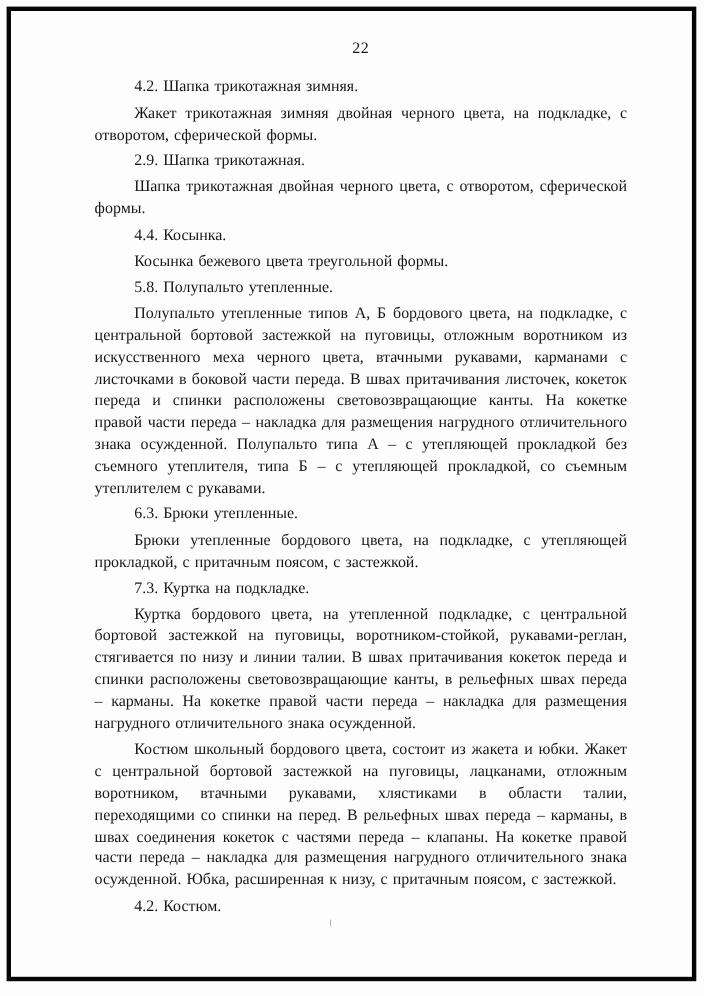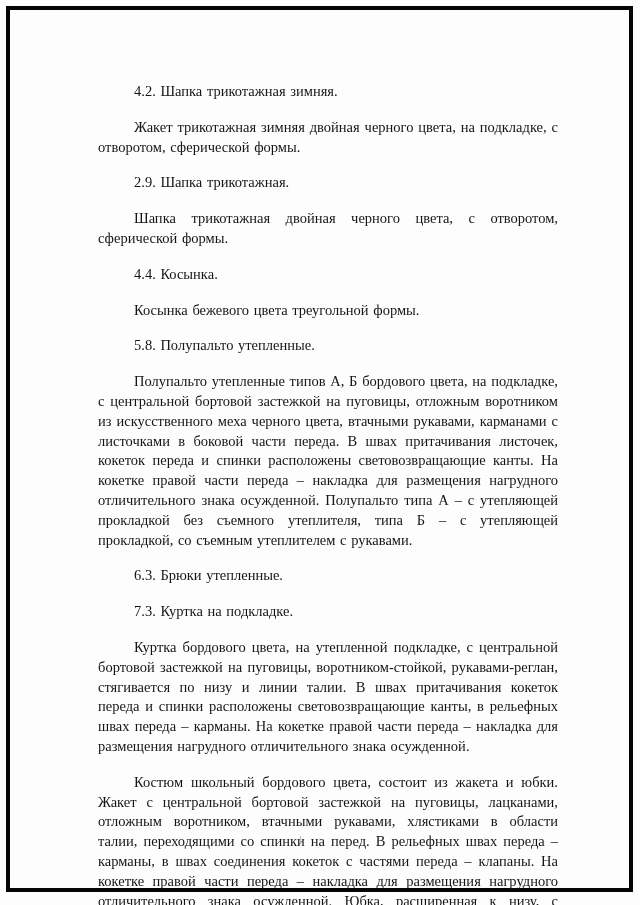--- a/index.html
+++ b/index.html
@@ -38,51 +38,53 @@
   .body-text {
     position: absolute;
     top: 66px;
     left: 82px;
     width: 492px;
     font-size: 14.5px;
     line-height: 19.8px;
     text-align: justify;
   }
   .body-text p {
-    margin: 16px;
+    margin: 4px;
     padding: 0;
     text-indent: 36px;
     word-spacing: 1px;
   }
   .scan-artifact {
     position: absolute;
     left: 300px;
     top: 836px;
     width: 1px;
     height: 6px;
     background: #b9b9b9;
   }
 </style>
 </head>
 <body>
 
 <div class="page">
   <div class="frame"></div>
 
+  <div class="page-number">22</div>
 
   <div class="body-text">
     <p>4.2. Шапка трикотажная зимняя.</p>
     <p>Жакет трикотажная зимняя двойная черного цвета, на подкладке, с отворотом, сферической формы.</p>
     <p>2.9. Шапка трикотажная.</p>
     <p>Шапка трикотажная двойная черного цвета, с отворотом, сферической формы.</p>
     <p>4.4. Косынка.</p>
     <p>Косынка бежевого цвета треугольной формы.</p>
     <p>5.8. Полупальто утепленные.</p>
     <p>Полупальто утепленные типов А, Б бордового цвета, на подкладке, с центральной бортовой застежкой на пуговицы, отложным воротником из искусственного меха черного цвета, втачными рукавами, карманами с листочками в боковой части переда. В швах притачивания листочек, кокеток переда и спинки расположены световозвращающие канты. На кокетке правой части переда – накладка для размещения нагрудного отличительного знака осужденной. Полупальто типа А – с утепляющей прокладкой без съемного утеплителя, типа Б – с утепляющей прокладкой, со съемным утеплителем с рукавами.</p>
     <p>6.3. Брюки утепленные.</p>
+    <p>Брюки утепленные бордового цвета, на подкладке, с утепляющей прокладкой, с притачным поясом, с застежкой.</p>
     <p>7.3. Куртка на подкладке.</p>
     <p>Куртка бордового цвета, на утепленной подкладке, с центральной бортовой застежкой на пуговицы, воротником-стойкой, рукавами-реглан, стягивается по низу и линии талии. В швах притачивания кокеток переда и спинки расположены световозвращающие канты, в рельефных швах переда – карманы. На кокетке правой части переда – накладка для размещения нагрудного отличительного знака осужденной.</p>
     <p>Костюм школьный бордового цвета, состоит из жакета и юбки. Жакет с центральной бортовой застежкой на пуговицы, лацканами, отложным воротником, втачными рукавами, хлястиками в области талии, переходящими со спинки на перед. В рельефных швах переда – карманы, в швах соединения кокеток с частями переда – клапаны. На кокетке правой части переда – накладка для размещения нагрудного отличительного знака осужденной. Юбка, расширенная к низу, с притачным поясом, с застежкой.</p>
     <p>4.2. Костюм.</p>
   </div>
 
   <div class="scan-artifact"></div>
 </div>
 
 </body></html>

